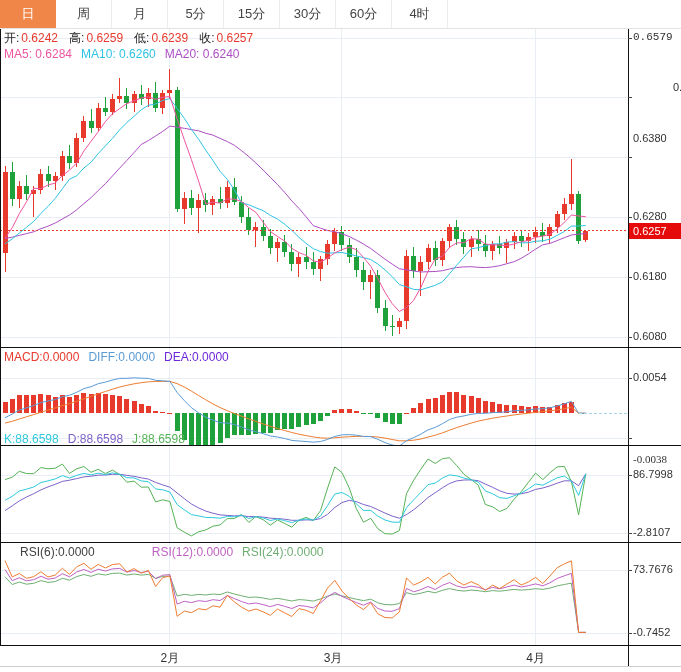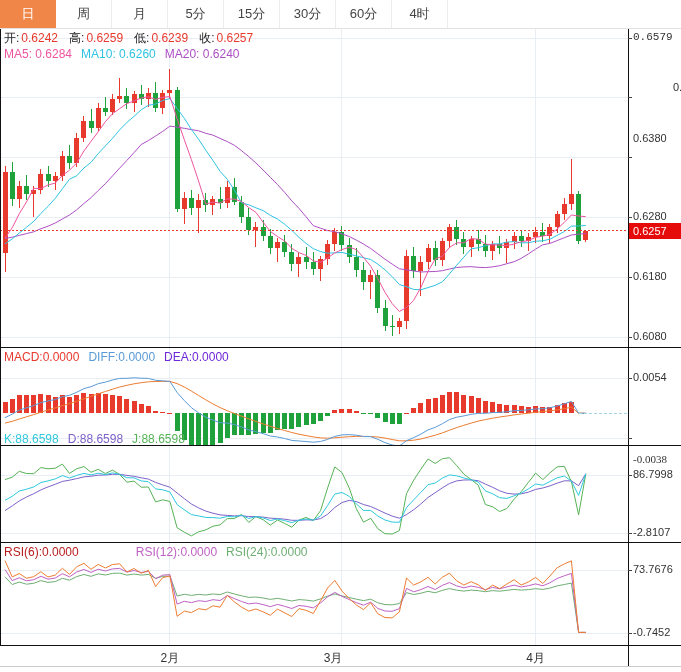--- a/index.html
+++ b/index.html
@@ -369,21 +369,21 @@
     </div>
     <div class="tab">
       <span>4时</span>
     </div>
   </div>
 
 <div class="legend-row" id="legend-ohlc" style="top:31px;"><span class="pair"><span style="color: rgb(34, 34, 34);">开:</span><span style="color: rgb(232, 57, 45);">0.6242</span></span><span class="pair"><span style="color: rgb(34, 34, 34);">高:</span><span style="color: rgb(232, 57, 45);">0.6259</span></span><span class="pair"><span style="color: rgb(34, 34, 34);">低:</span><span style="color: rgb(232, 57, 45);">0.6239</span></span><span class="pair"><span style="color: rgb(34, 34, 34);">收:</span><span style="color: rgb(232, 57, 45);">0.6257</span></span></div>
 <div class="legend-row" id="legend-ma" style="top:47px;"><span class="pair" style="color: rgb(238, 85, 160);">MA5: 0.6284</span><span class="pair" style="color: rgb(47, 195, 226);">MA10: 0.6260</span><span class="pair" style="color: rgb(173, 79, 196);">MA20: 0.6240</span></div>
 <div class="legend-row" id="legend-macd" style="top:350px;"><span class="pair" style="color: rgb(232, 57, 45);">MACD:0.0000</span><span class="pair" style="color: rgb(91, 155, 213);">DIFF:0.0000</span><span class="pair" style="color: #6d28d9;">DEA:0.0000</span></div>
 <div class="legend-row" id="legend-kdj" style="top:432px;"><span class="pair" style="color: rgb(46, 201, 221);">K:88.6598</span><span class="pair" style="color: rgb(125, 98, 201);">D:88.6598</span><span class="pair" style="color: rgb(86, 179, 86);">J:88.6598</span></div>
-<div class="legend-row" id="legend-rsi" style="top:545px;"><span class="pair" style="color: #b91c1c;">RSI(6):0.0000</span><span class="pair" style="color: rgb(191, 98, 196); margin-left: 48px;">RSI(12):0.0000</span><span class="pair" style="color: rgb(111, 174, 115);">RSI(24):0.0000</span></div>
+<div class="legend-row" id="legend-rsi" style="top:545px;"><span class="pair" style="color: #404040; margin-left: 16px;">RSI(6):0.0000</span><span class="pair" style="color: rgb(191, 98, 196); margin-left: 48px;">RSI(12):0.0000</span><span class="pair" style="color: rgb(111, 174, 115);">RSI(24):0.0000</span></div>
 
 <div id="labels">
     <div class="ylab" style="top: 31px; font-family: Liberation Mono, monospace;">0.6579</div>
     <div class="ylab" style="top: 81px; padding-left: 40px;">0.6479</div>
     <div class="ylab" style="top: 132px;">0.6380</div>
     <div class="ylab" style="top: 210.16px;">0.6280</div>
     <div class="ylab" style="top: 270.08px;">0.6180</div>
     <div class="ylab" style="top: 330px;">0.6080</div>
     <div class="ylab" style="top: 371px;">0.0054</div>
     <div class="ylab" style="top: 453px; font-family: Liberation Serif, serif;">-0.0038</div>

